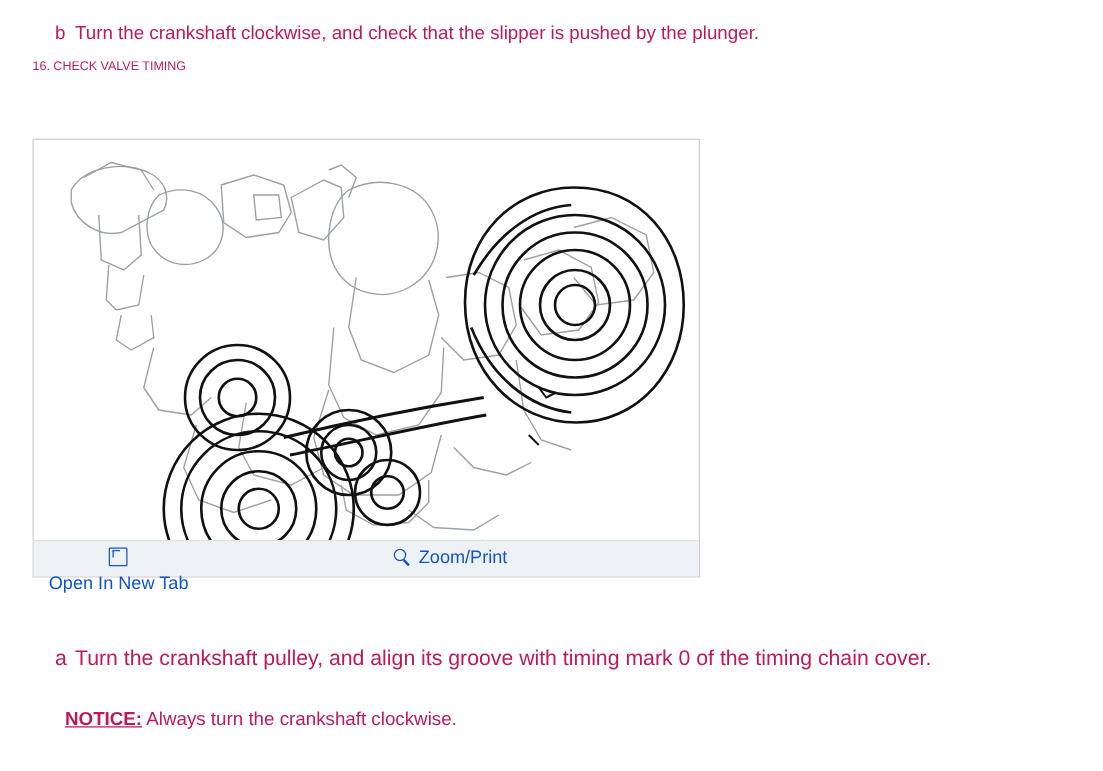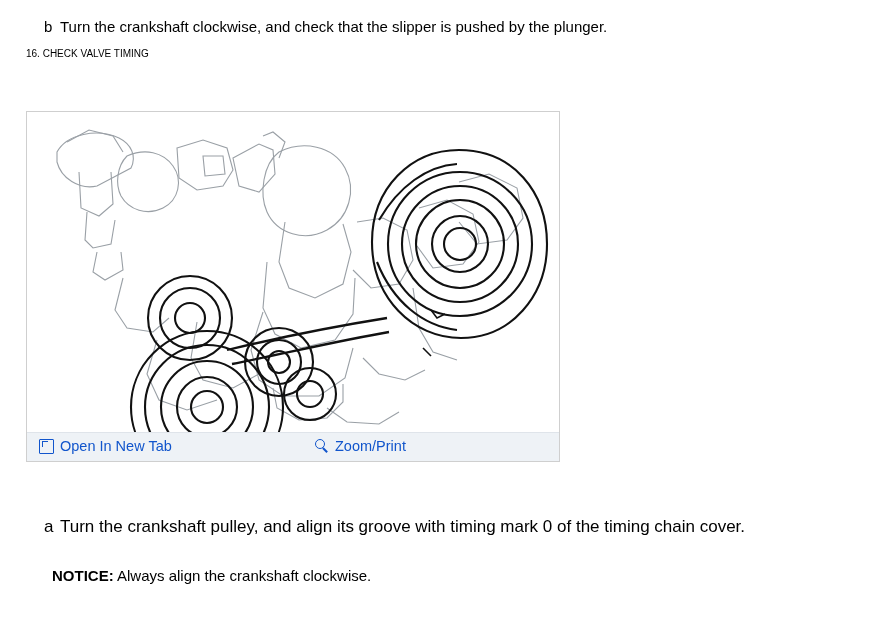--- a/index.html
+++ b/index.html
@@ -19,21 +19,21 @@
   .page {
     position: relative;
     width: 882px;
     height: 617px;
   }
 
   .step-line {
     position: absolute;
     font-size: 15px;
     line-height: 20px;
-    color: #000000;
+    color: #be185d;
     white-space: nowrap;
   }
 
   #step-b-line {
     left: 44px;
     top: 17px;
   }
   #step-b-label {
     display: inline-block;
     min-width: 16px;
@@ -92,21 +92,21 @@
     top: 5px;
     display: flex;
     align-items: center;
     gap: 6px;
     color: #1155cc;
     font-size: 14.5px;
     text-decoration: none;
     cursor: pointer;
   }
 
-  #open-new-tab-link { left: 12px; }
+  #open-new-tab-link { left: 12px; flex-direction: column; }
   #zoom-print-link { left: 288px; }
 
   .icon-newtab {
     width: 13px;
     height: 13px;
     border: 1.4px solid #1155cc;
     border-radius: 1px;
     position: relative;
     display: inline-block;
   }
@@ -155,20 +155,21 @@
     min-width: 16px;
   }
 
   #notice-line {
     left: 52px;
     top: 566px;
     font-size: 15px;
   }
   #notice-label {
     font-weight: bold;
+    text-decoration: underline;
   }
 </style>
 </head>
 <body>
 
 <div class="page">
 
   <div class="step-line" id="step-b-line">
     <span id="step-b-label">b</span><span>Turn the crankshaft clockwise, and check that the slipper is pushed by the plunger.</span>
   </div>
@@ -272,16 +273,16 @@
       </a>
     </div>
   </div>
 
   <div class="step-line" id="step-a-line">
     <span id="step-a-label">a</span><span>Turn the crankshaft pulley, and align its groove with timing mark 0 of the timing chain cover.</span>
   </div>
 
   <div class="step-line" id="notice-line">
     <span id="notice-label">NOTICE:</span>
-    <span>Always align the crankshaft clockwise.</span>
+    <span>Always turn the crankshaft clockwise.</span>
   </div>
 
 </div>
 
 </body></html>

